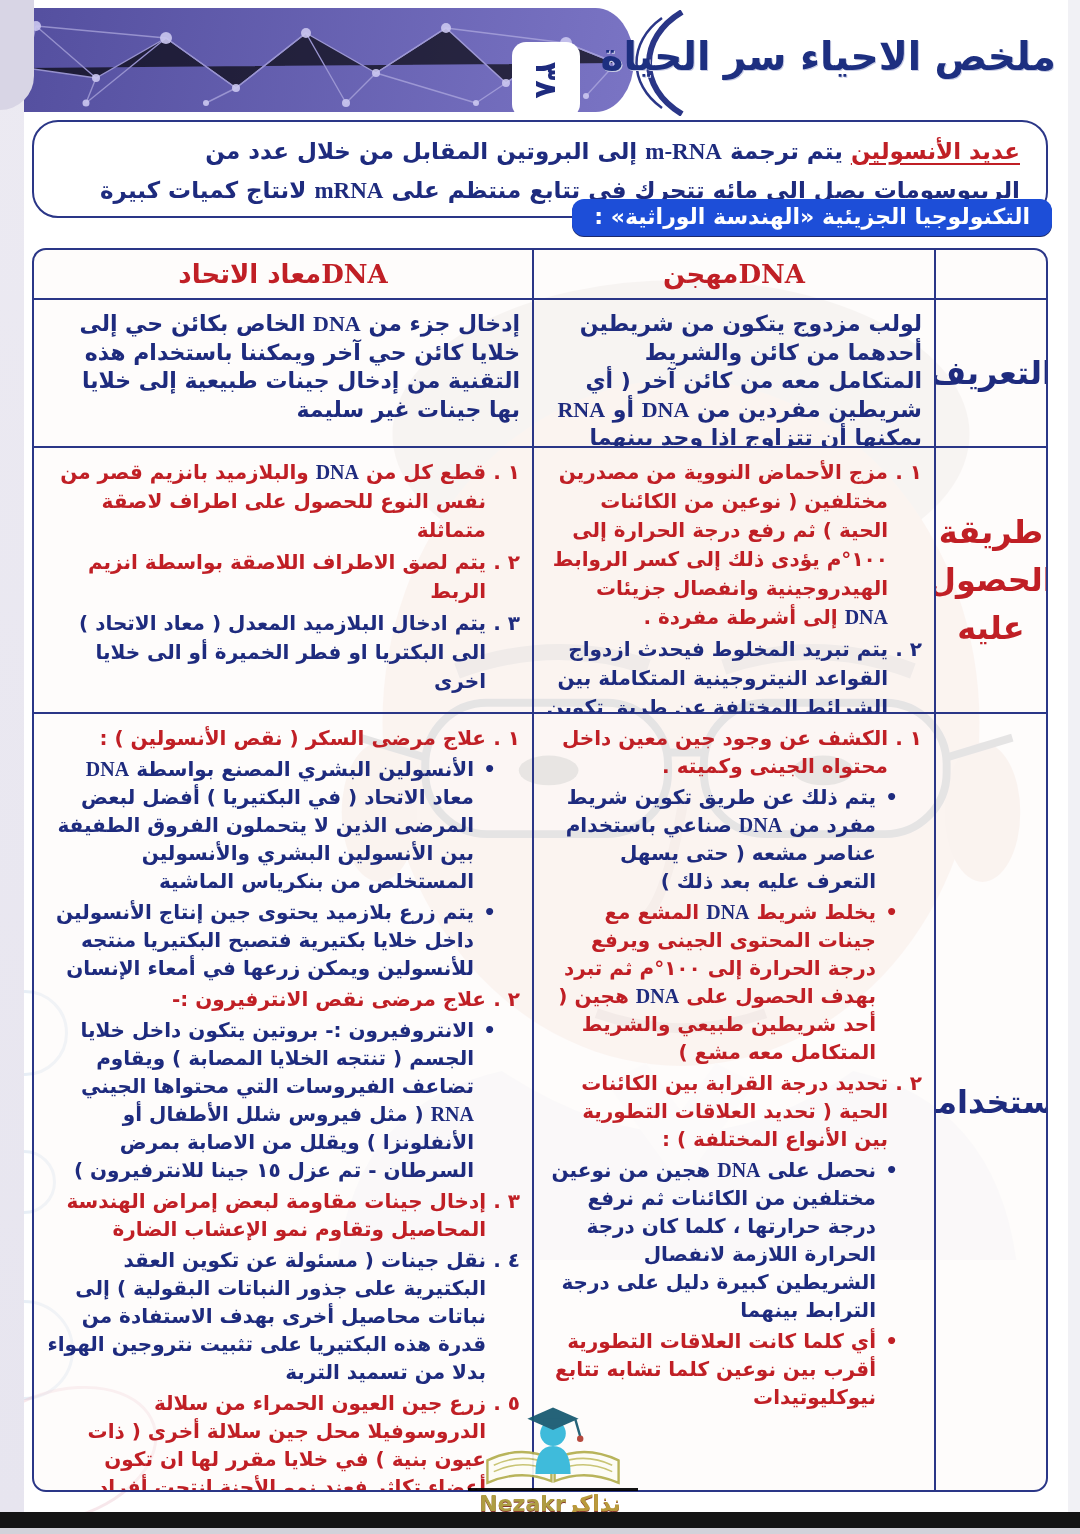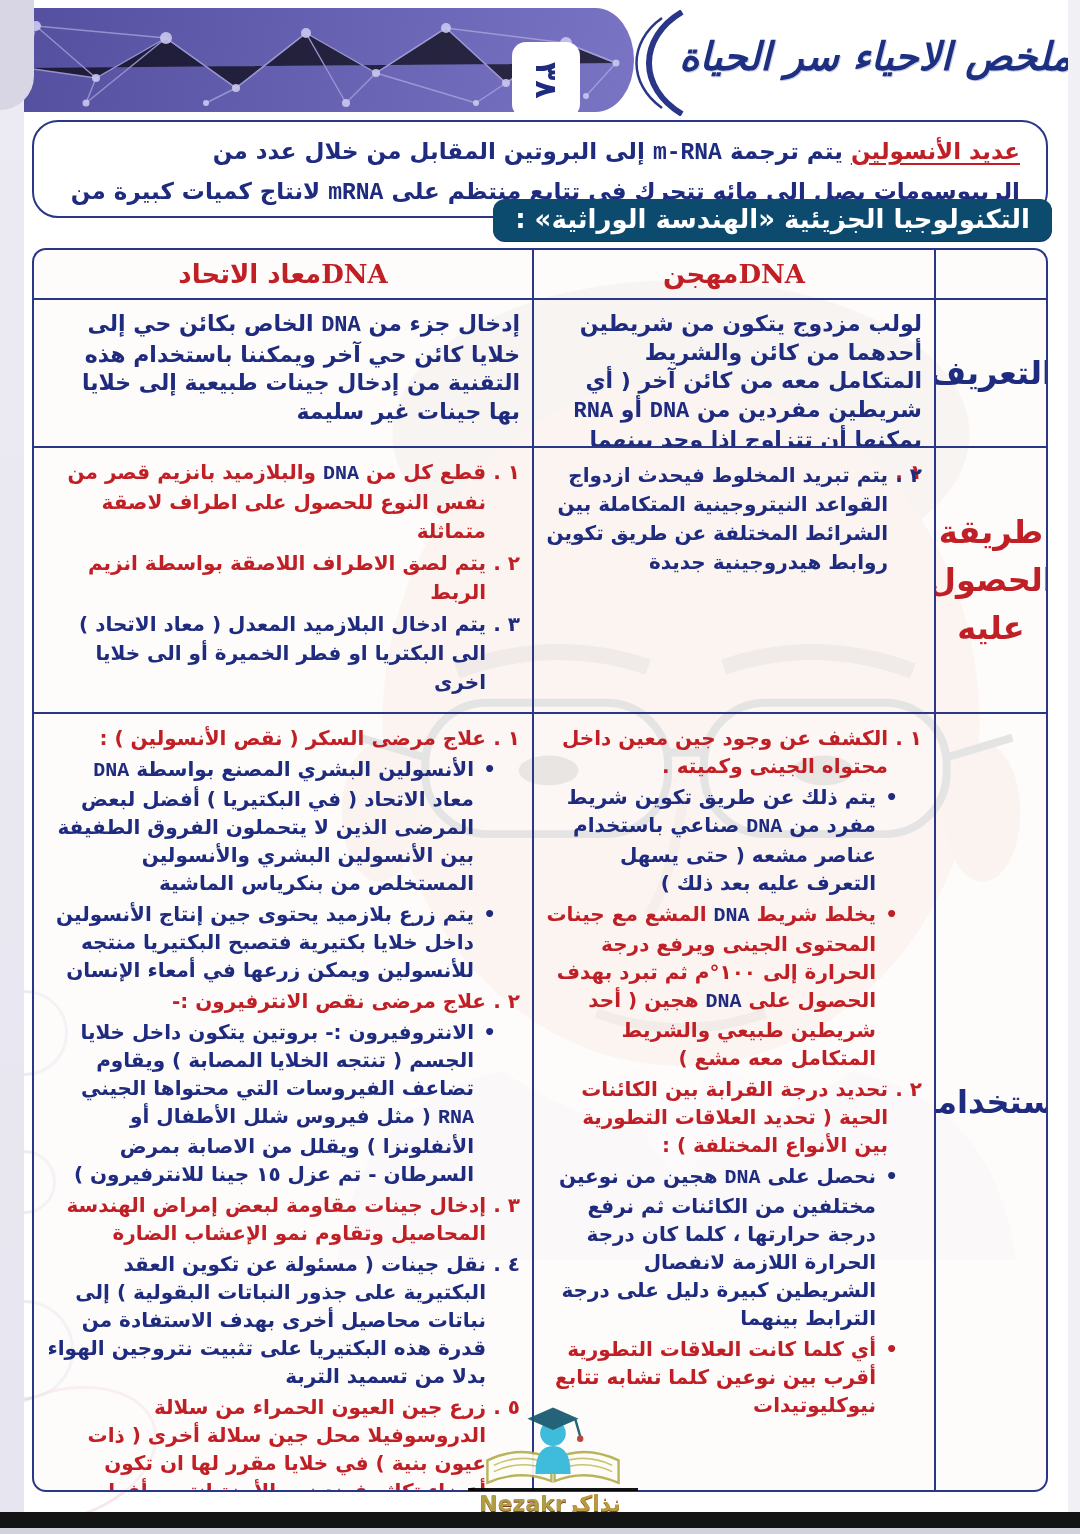--- a/index.html
+++ b/index.html
@@ -32,34 +32,34 @@
     border-radius:14px 70px 70px 14px / 14px 95px 95px 14px;
   }
   .banner svg{width:100%;height:100%;display:block}
   .page-tab{
     position:absolute;left:512px;top:42px;width:68px;height:76px;background:#fff;
     border-radius:14px;z-index:3;display:flex;align-items:center;justify-content:center;
   }
   .tab-num{writing-mode:vertical-rl;font-size:30px;color:var(--navy);letter-spacing:4px}
   .title-bracket{position:absolute;left:616px;top:10px;width:78px;height:106px;z-index:2}
   .page-title{
-    position:absolute;right:8px;top:34px;width:380px;z-index:3;text-align:center;
-    font-size:39px;color:#1d2f80;white-space:nowrap;text-shadow:1px 1px 0 #c9cde4;font-style:italic;
+    position:absolute;right:24px;top:34px;width:380px;z-index:3;text-align:center;
+    font-size:39px;color:#1d2f80;white-space:nowrap;text-shadow:1px 1px 0 #c9cde4;
   }
 
   
   .intro{
     position:absolute;right:32px;left:32px;top:120px;height:98px;z-index:1;
     border:2.5px solid var(--border);border-radius:26px;padding:10px 26px 8px 26px;
     font-size:23px;line-height:38px;text-align:right;overflow:hidden;background:#fff;
   }
   .section-banner{
     position:absolute;left:auto;right:28px;top:199px;z-index:4;
-    background:#0c4a6e;color:#fff;border-radius:12px;padding:5px 22px 7px 22px;
-    font-size:26px;box-shadow:0 1px 0 #1c2a6b;
+    background:#1d4ed8;color:#fff;border-radius:12px;padding:5px 22px 7px 22px;
+    font-size:22px;box-shadow:0 1px 0 #1c2a6b;
   }
 
   
   .face{position:absolute;left:295px;top:255px;width:762px;height:1005px;opacity:.26;z-index:0;pointer-events:none}
 
   
   .ctable{
     position:absolute;right:32px;left:32px;top:248px;bottom:42px;z-index:1;
     border:2.5px solid var(--border);border-radius:14px;overflow:hidden;
     display:grid;grid-template-columns:112px 402px 1fr;grid-template-rows:50px 148px 266px 1fr;
@@ -76,21 +76,21 @@
   .r-uses{font-size:20px;line-height:1.4}
   .p{margin-bottom:3px}
   .num{position:relative;padding-right:34px}
   .num>.mk{position:absolute;right:0;top:0}
   .bul{position:relative;padding-right:46px}
   .bul::before{content:"•";position:absolute;right:24px;top:0}
   .c-n{color:var(--navy)} .c-r{color:var(--red)}
   .seg-n{color:var(--navy)}
   .seg-r{color:var(--red)}
   .seg-ru{color:var(--red);text-decoration:underline;text-underline-offset:4px}
-  .seg-l{font-family:Liberation Mono, monospace;color:var(--navy)}
+  .seg-l{font-family:Liberation Serif, serif;color:var(--navy)}
   .seg-lr{font-family:"DejaVu Serif","Liberation Serif",serif;color:var(--red)}
 
   
   .logo{position:absolute;left:468px;top:1398px;width:170px;z-index:2;text-align:center;opacity:.92}
   .logo svg{display:block;margin:0 auto}
   .logo-text{font-size:22px;color:var(--gold);line-height:1;margin-top:-6px;
     text-shadow:0 1px 0 #7c2a1d;border-top:3px solid #000000;padding-top:2px;direction:ltr}
   .logo-text .ar{color:#b4922c;margin-right:6px}
 </style>
 </head>
@@ -180,21 +180,21 @@
   <div class="cell label-cell bl bb c-n">التعريف</div>
   <div class="cell bodycell r-def bl bb">
     <div class="p"><span class="seg-n">لولب مزدوج يتكون من شريطين أحدهما من كائن والشريط المتكامل معه من كائن آخر ( أي شريطين مفردين من </span><span class="seg-l">DNA</span><span class="seg-n"> أو </span><span class="seg-l">RNA</span><span class="seg-n"> يمكنها أن تتزاوج إذا وجد بينهما تتابعات ولو قصيرة من القواعد المتكاملة )</span></div>
   </div>
   <div class="cell bodycell r-def bb">
     <div class="p"><span class="seg-n">إدخال جزء من </span><span class="seg-l">DNA</span><span class="seg-n"> الخاص بكائن حي إلى خلايا كائن حي آخر ويمكننا باستخدام هذه التقنية من إدخال جينات طبيعية إلى خلايا بها جينات غير سليمة</span></div>
   </div>
 
   <div class="cell label-cell bl bb c-r">طريقة الحصول عليه</div>
   <div class="cell bodycell r-met bl bb">
-    <div class="p num c-r"><span class="mk">١ .</span></div>
+    <div class="p num c-r"><span class="mk">١ .</span><span><span class="seg-r">مزج الأحماض النووية من مصدرين مختلفين ( نوعين من الكائنات الحية ) ثم رفع درجة الحرارة إلى ١٠٠°م يؤدى ذلك إلى كسر الروابط الهيدروجينية وانفصال جزيئات </span><span class="seg-l">DNA</span><span class="seg-r"> إلى أشرطة مفردة .</span></span></div>
     <div class="p num c-n"><span class="mk">٢ .</span><span><span class="seg-n">يتم تبريد المخلوط فيحدث ازدواج القواعد النيتروجينية المتكاملة بين الشرائط المختلفة عن طريق تكوين روابط هيدروجينية جديدة</span></span></div>
   </div>
   <div class="cell bodycell r-met bb">
     <div class="p num c-r"><span class="mk">١ .</span><span><span class="seg-r">قطع كل من </span><span class="seg-l">DNA</span><span class="seg-r"> والبلازميد بانزيم قصر من نفس النوع للحصول على اطراف لاصقة متماثلة</span></span></div>
     <div class="p num c-r"><span class="mk">٢ .</span><span><span class="seg-r">يتم لصق الاطراف اللاصقة بواسطة انزيم الربط</span></span></div>
     <div class="p num c-n"><span class="mk">٣ .</span><span><span class="seg-n">يتم ادخال البلازميد المعدل ( معاد الاتحاد ) الى البكتريا او فطر الخميرة أو الى خلايا اخرى</span></span></div>
   </div>
 
   <div class="cell label-cell bl c-n">الاستخدامات</div>
   <div class="cell bodycell r-uses bl">

